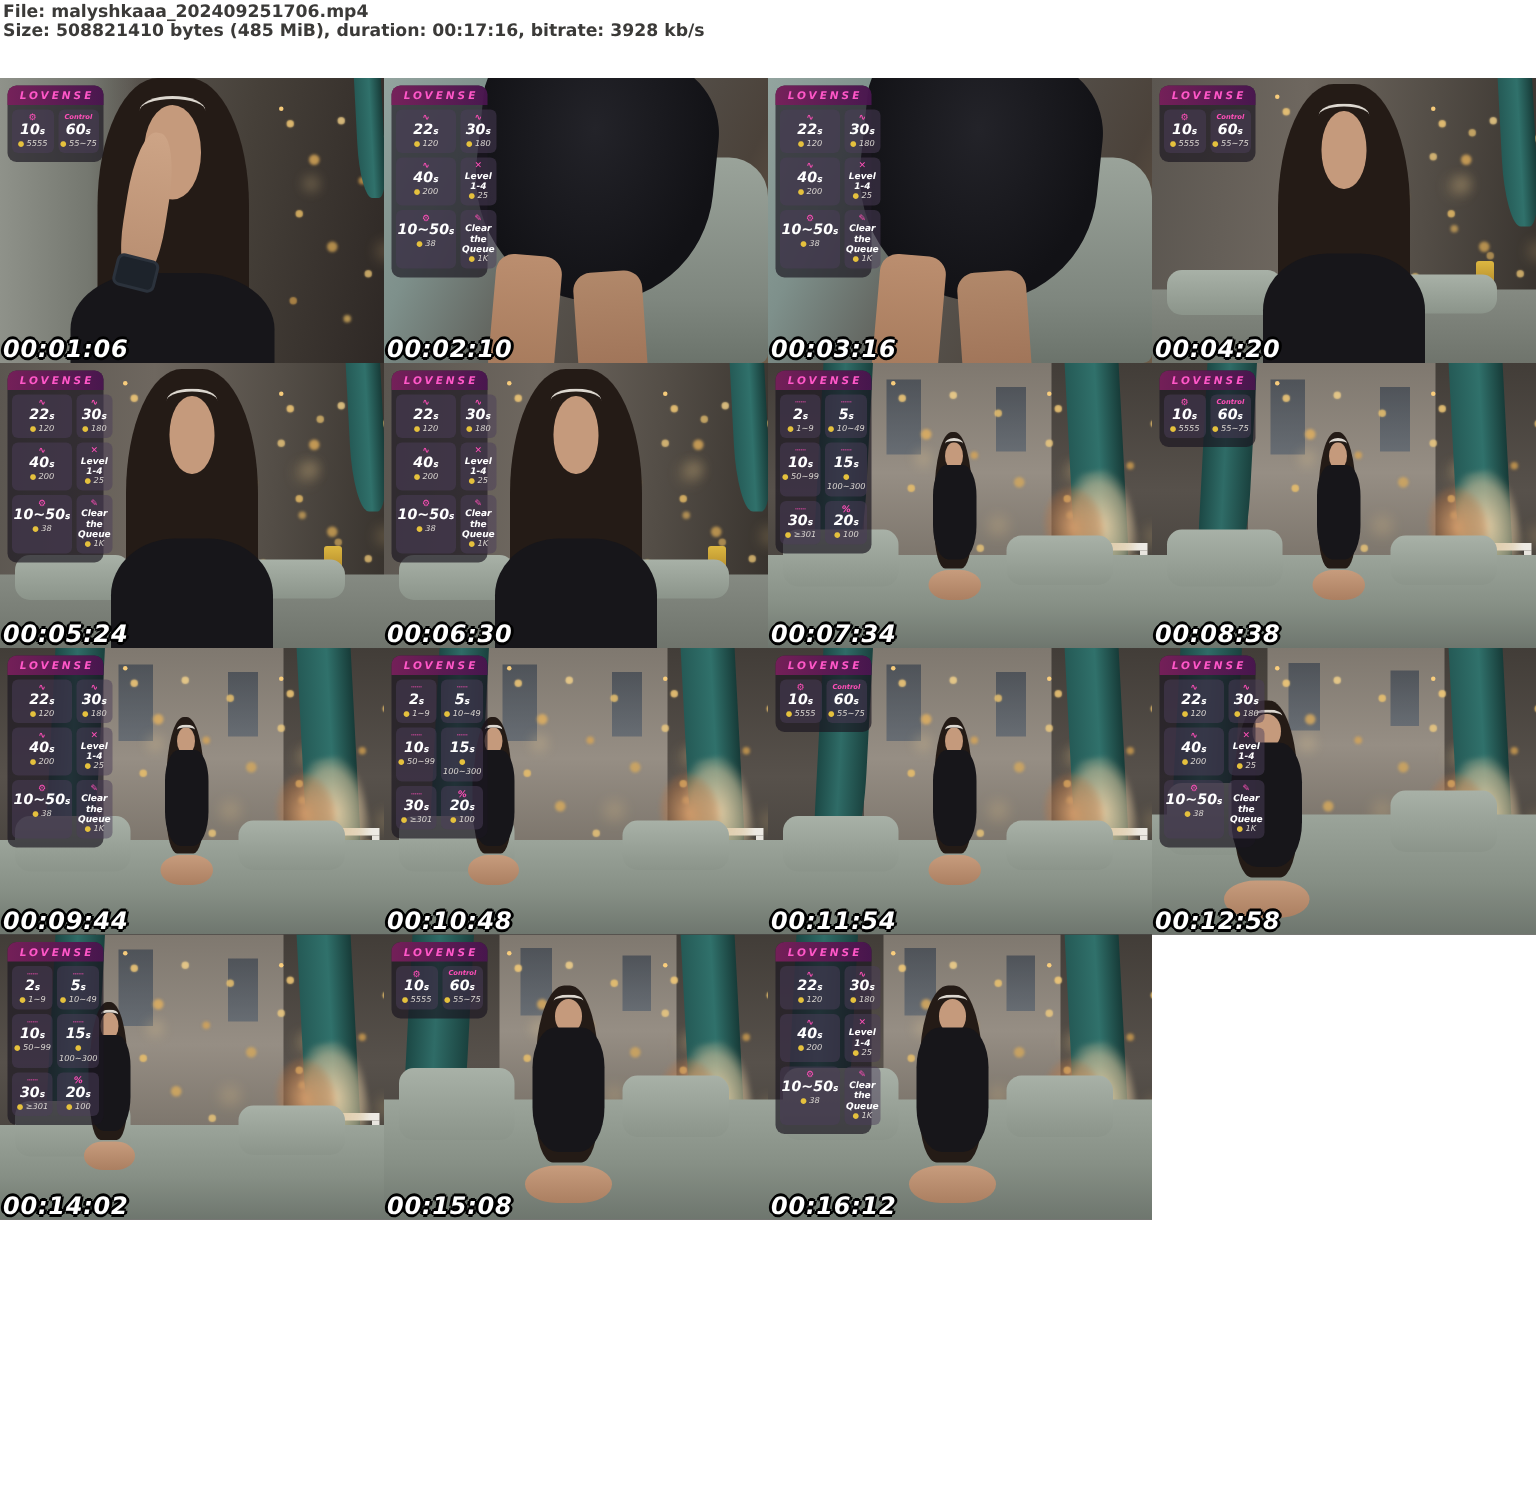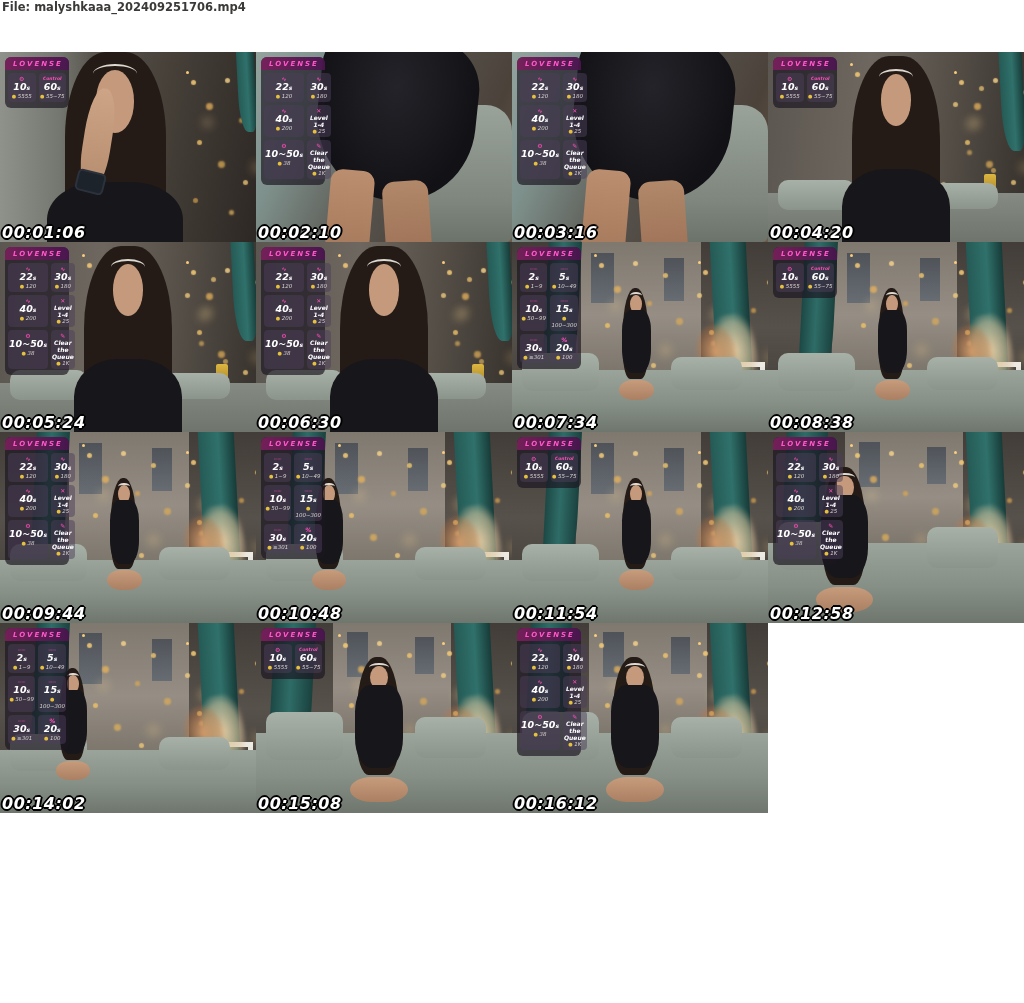--- a/index.html
+++ b/index.html
@@ -117,20 +117,21 @@
   
   .ts{position:absolute;left:2px;bottom:0;z-index:5;color:#fff;font-weight:bold;font-size:16px;letter-spacing:.5px;font-family:"DejaVu Sans","Liberation Sans",sans-serif;
       text-shadow:-2px 0 0 #000,2px 0 0 #000,0 -2px 0 #000,0 2px 0 #000,-1px -1px 0 #000,1px -1px 0 #000,-1px 1px 0 #000,1px 1px 0 #000;}
 </style>
 </head>
 <body>
 
 <div class="sheet">
   <div class="hdr">
     <div>File: malyshkaaa_202409251706.mp4</div>
+    <div>Size: 508821410 bytes (485 MiB), duration: 00:17:16, bitrate: 3928 kb/s</div>
   </div>
   <div class="grid">
       <div class="tile">
     <div class="scene closeup-face">
       <div class="room-bg"></div>
 
       <div class="bokeh bkA"></div>
 
       <div class="drape-r"></div>
 

